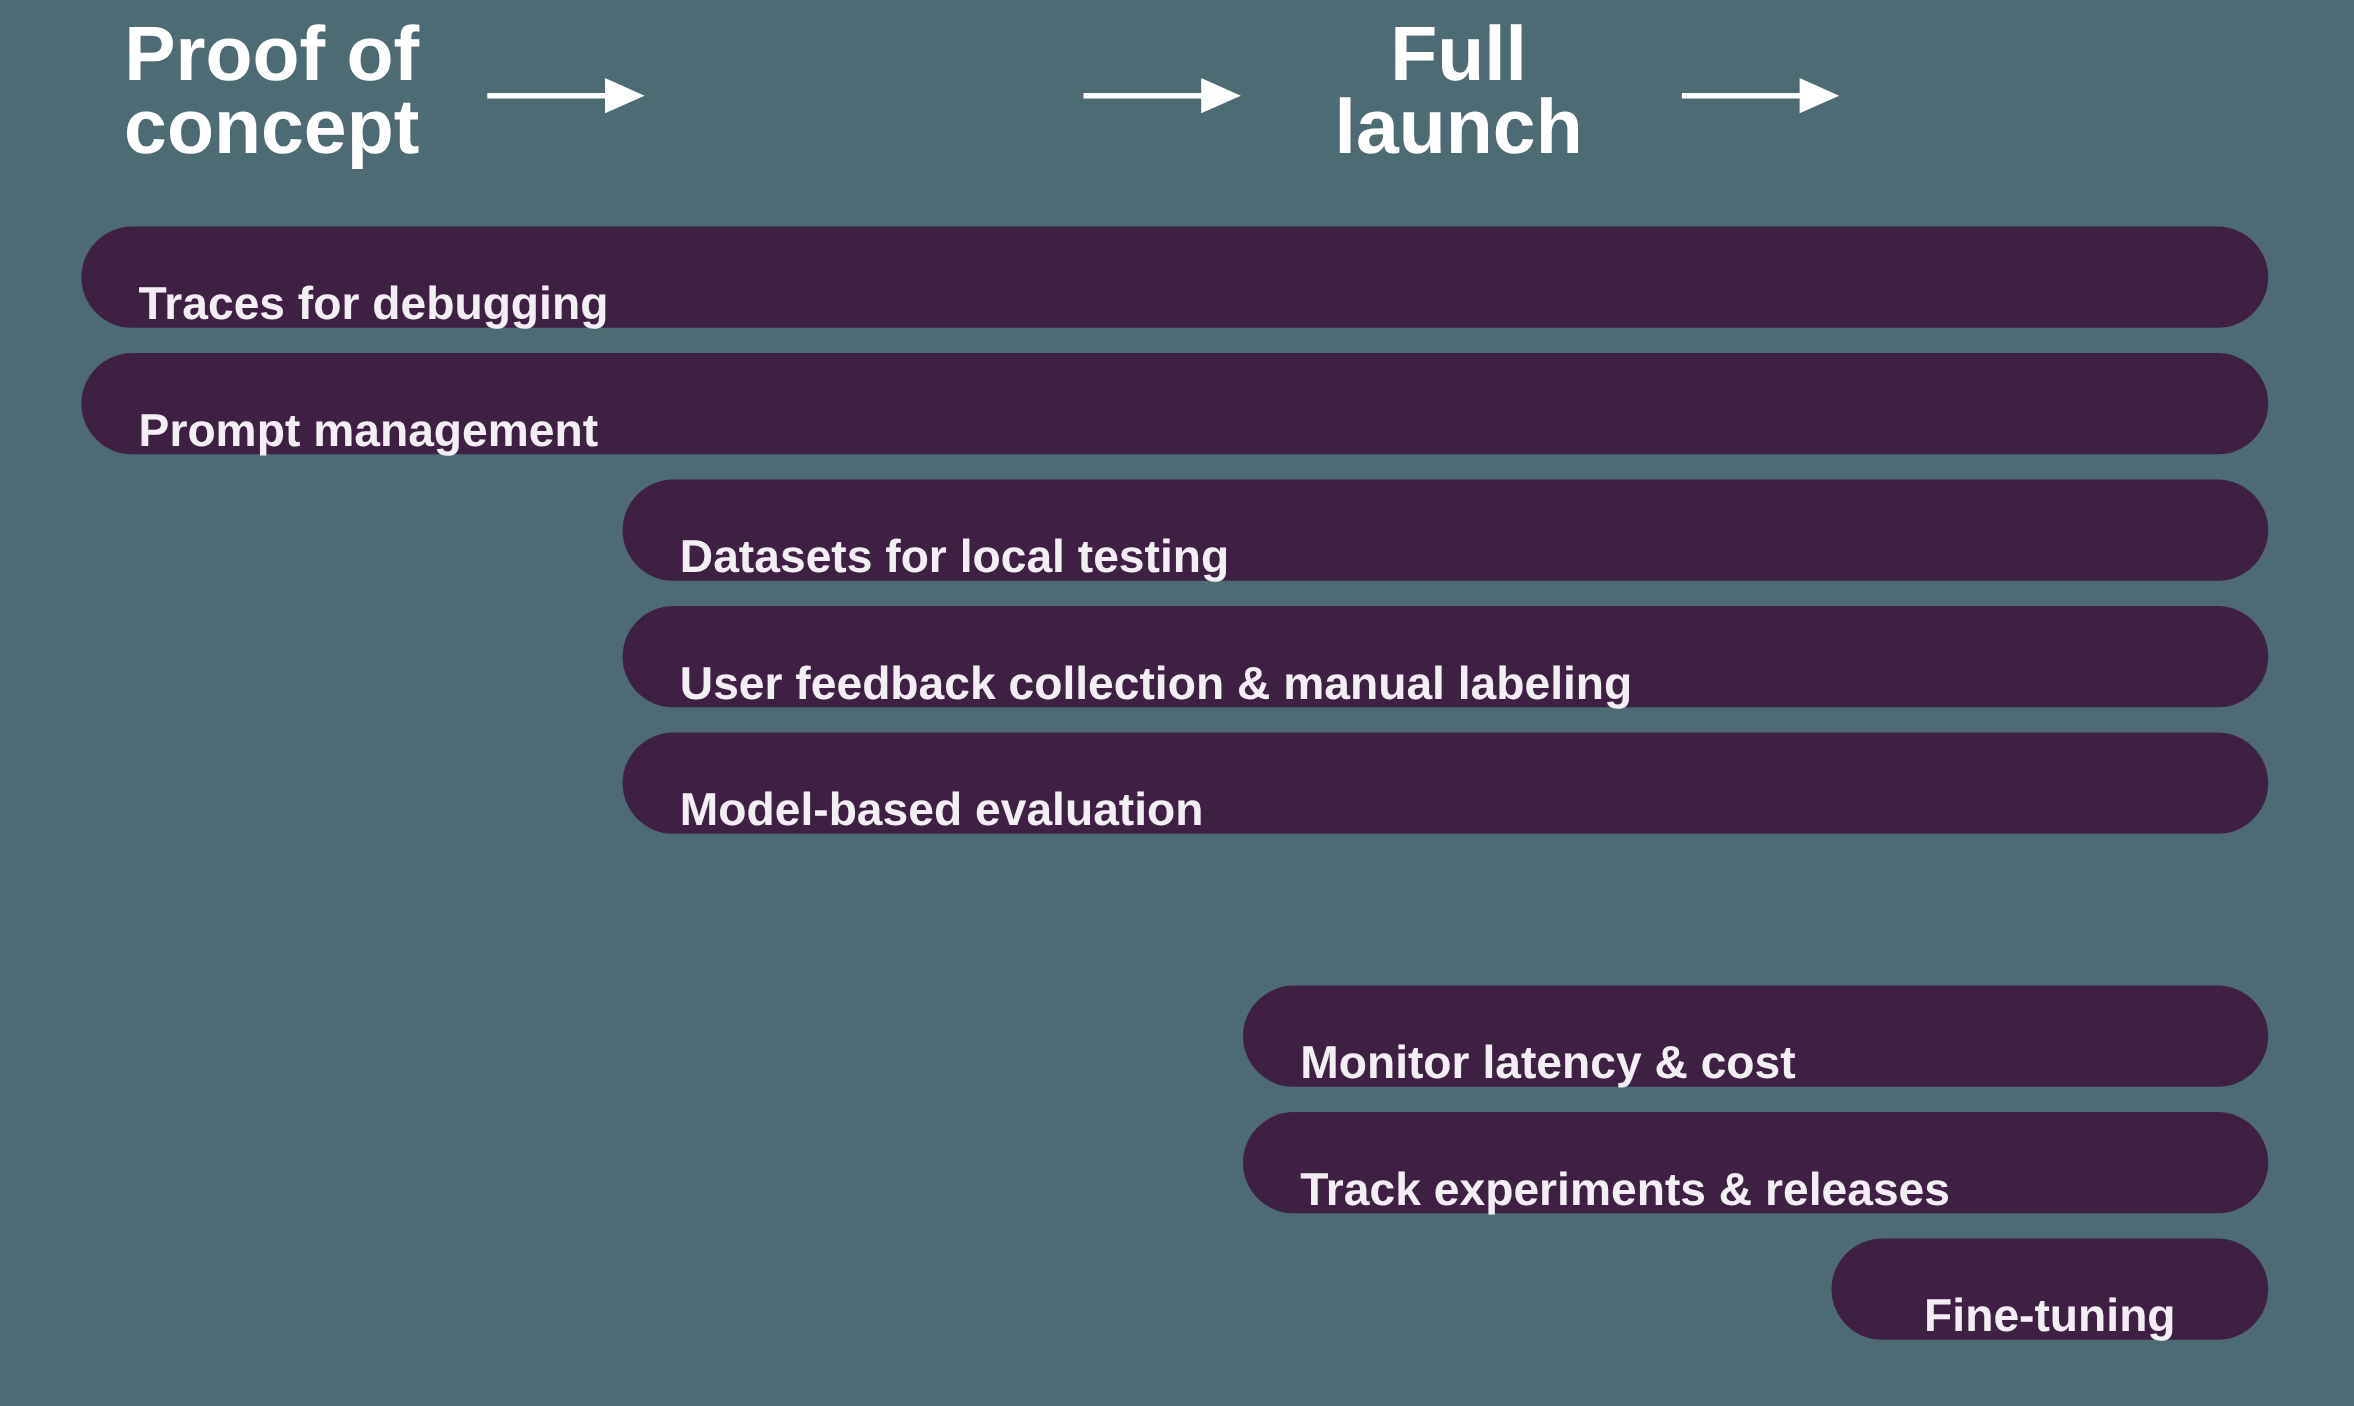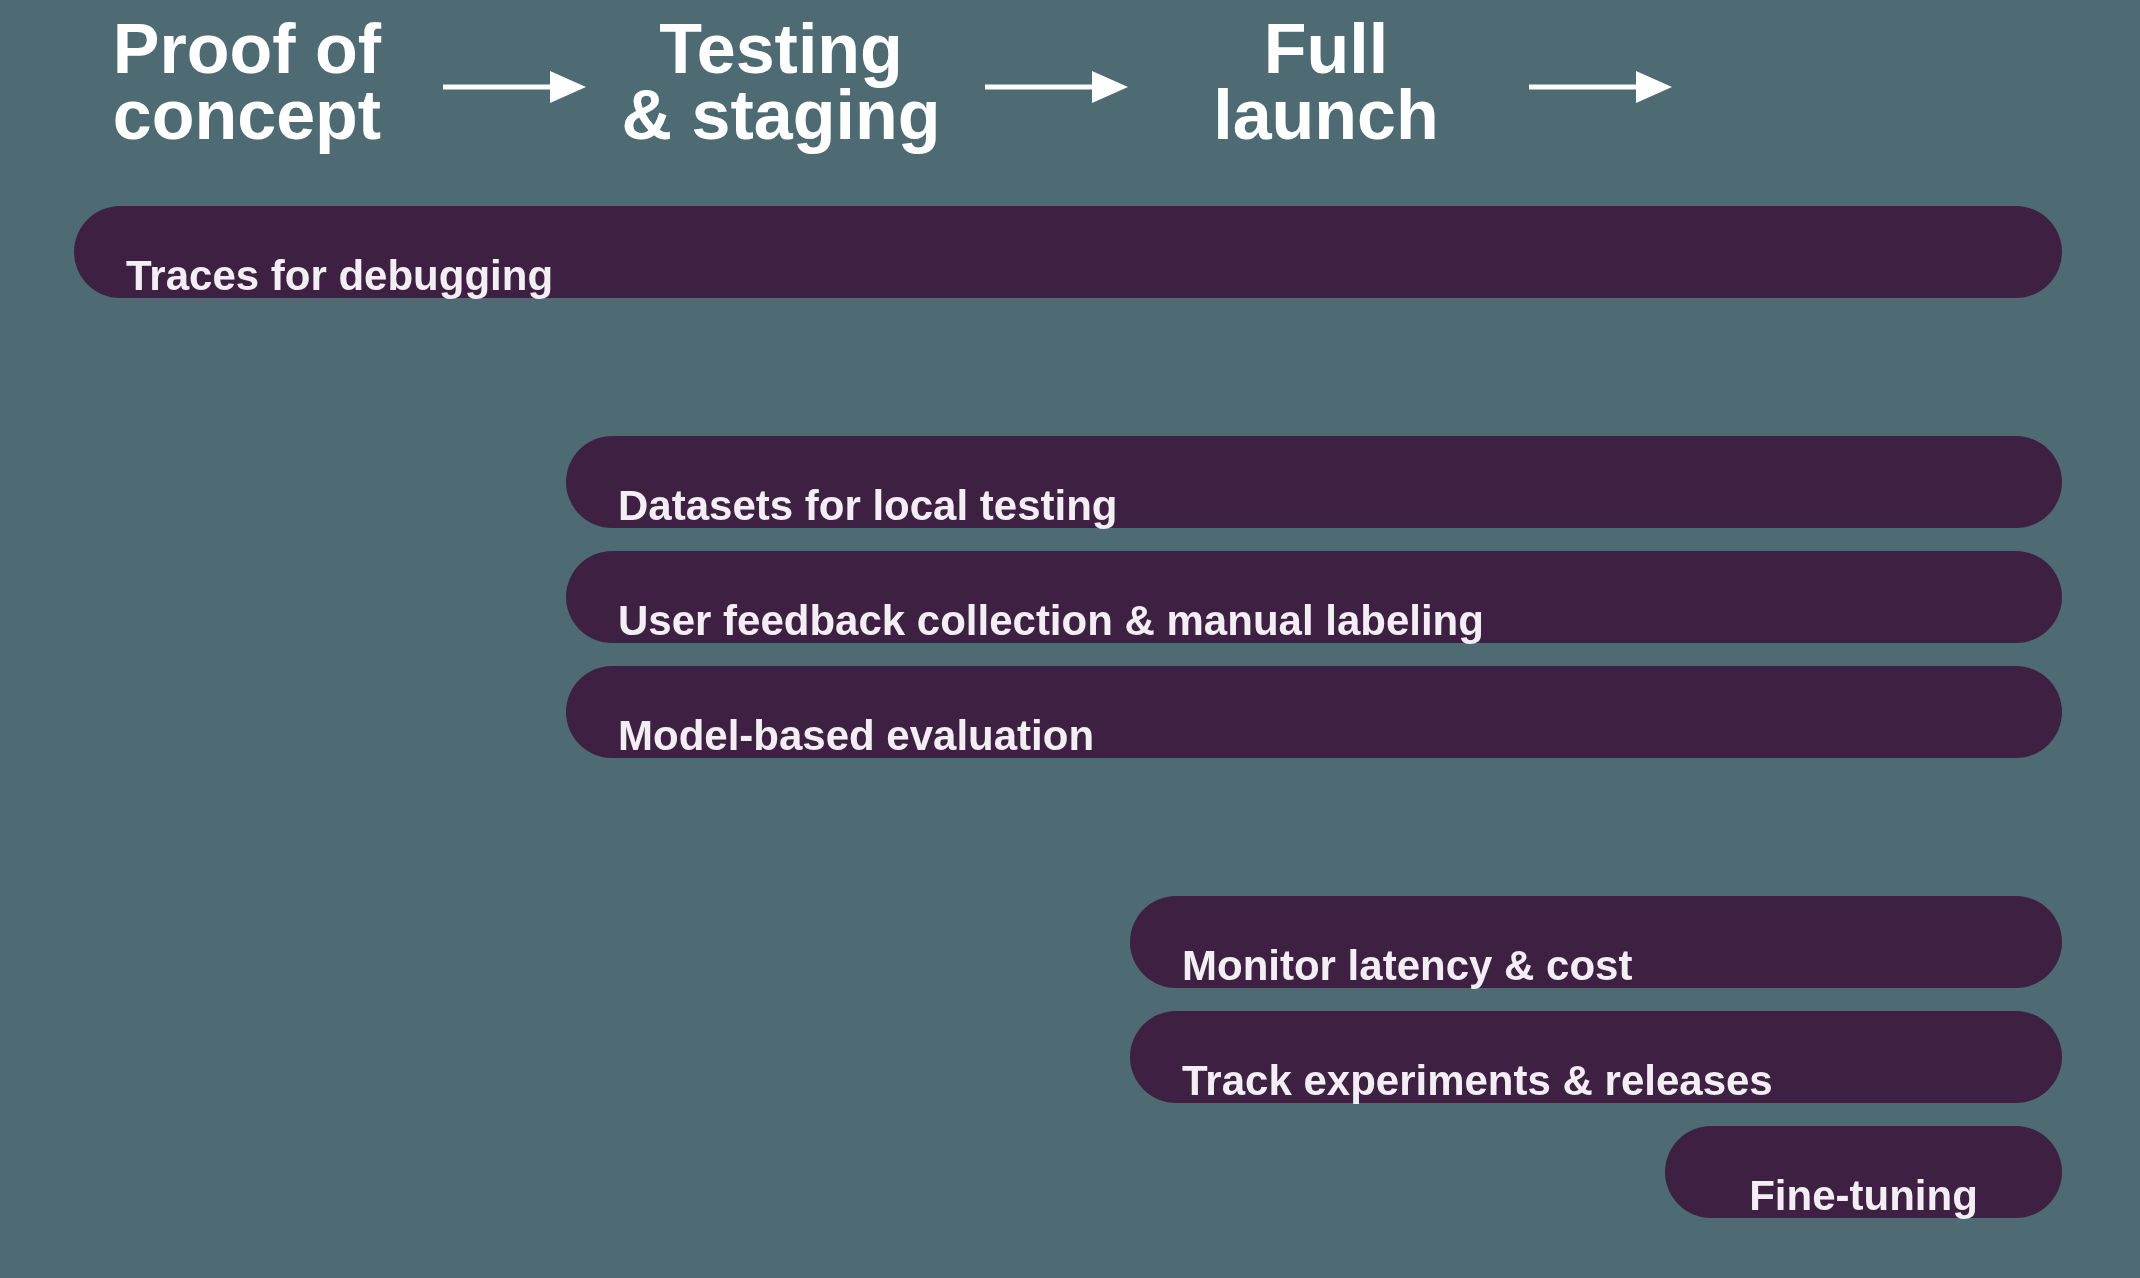--- a/index.html
+++ b/index.html
@@ -64,40 +64,41 @@
   }
   .bar-label { white-space: nowrap; margin-top: 48px; }
 </style>
 </head>
 <body>
 
 <div class="canvas">
 
   <div class="phase-header ph-1">Proof of
 concept</div>
-  <div class="phase-header ph-2">Testing
-&amp; staging</div>
   <div class="phase-header ph-3">Full
 launch</div>
 
   <svg class="arrow ar-1" viewBox="0 0 150 40">
     <line x1="3" y1="20" x2="112" y2="20" stroke="#FFFFFF" stroke-width="5"></line>
     <polygon points="110,4 146,20 110,36" fill="#FFFFFF"></polygon>
   </svg>
   <svg class="arrow ar-2" viewBox="0 0 150 40">
     <line x1="3" y1="20" x2="112" y2="20" stroke="#FFFFFF" stroke-width="5"></line>
     <polygon points="110,4 146,20 110,36" fill="#FFFFFF"></polygon>
   </svg>
   <svg class="arrow ar-3" viewBox="0 0 150 40">
     <line x1="3" y1="20" x2="112" y2="20" stroke="#FFFFFF" stroke-width="5"></line>
     <polygon points="110,4 146,20 110,36" fill="#FFFFFF"></polygon>
   </svg>
 
   <div class="bar" style="left: 74px; width: 1988px; top: 206px;">
     <span class="bar-label">Traces for debugging</span>
+  </div>
+  <div class="bar" style="left: 74px; width: 1988px; top: 321px;">
+    <span class="bar-label">Prompt management</span>
   </div>
   <div class="bar" style="left: 566px; width: 1496px; top: 436px;">
     <span class="bar-label">Datasets for local testing</span>
   </div>
   <div class="bar" style="left: 566px; width: 1496px; top: 551px;">
     <span class="bar-label">User feedback collection &amp; manual labeling</span>
   </div>
   <div class="bar" style="left: 566px; width: 1496px; top: 666px;">
     <span class="bar-label">Model-based evaluation</span>
   </div>

